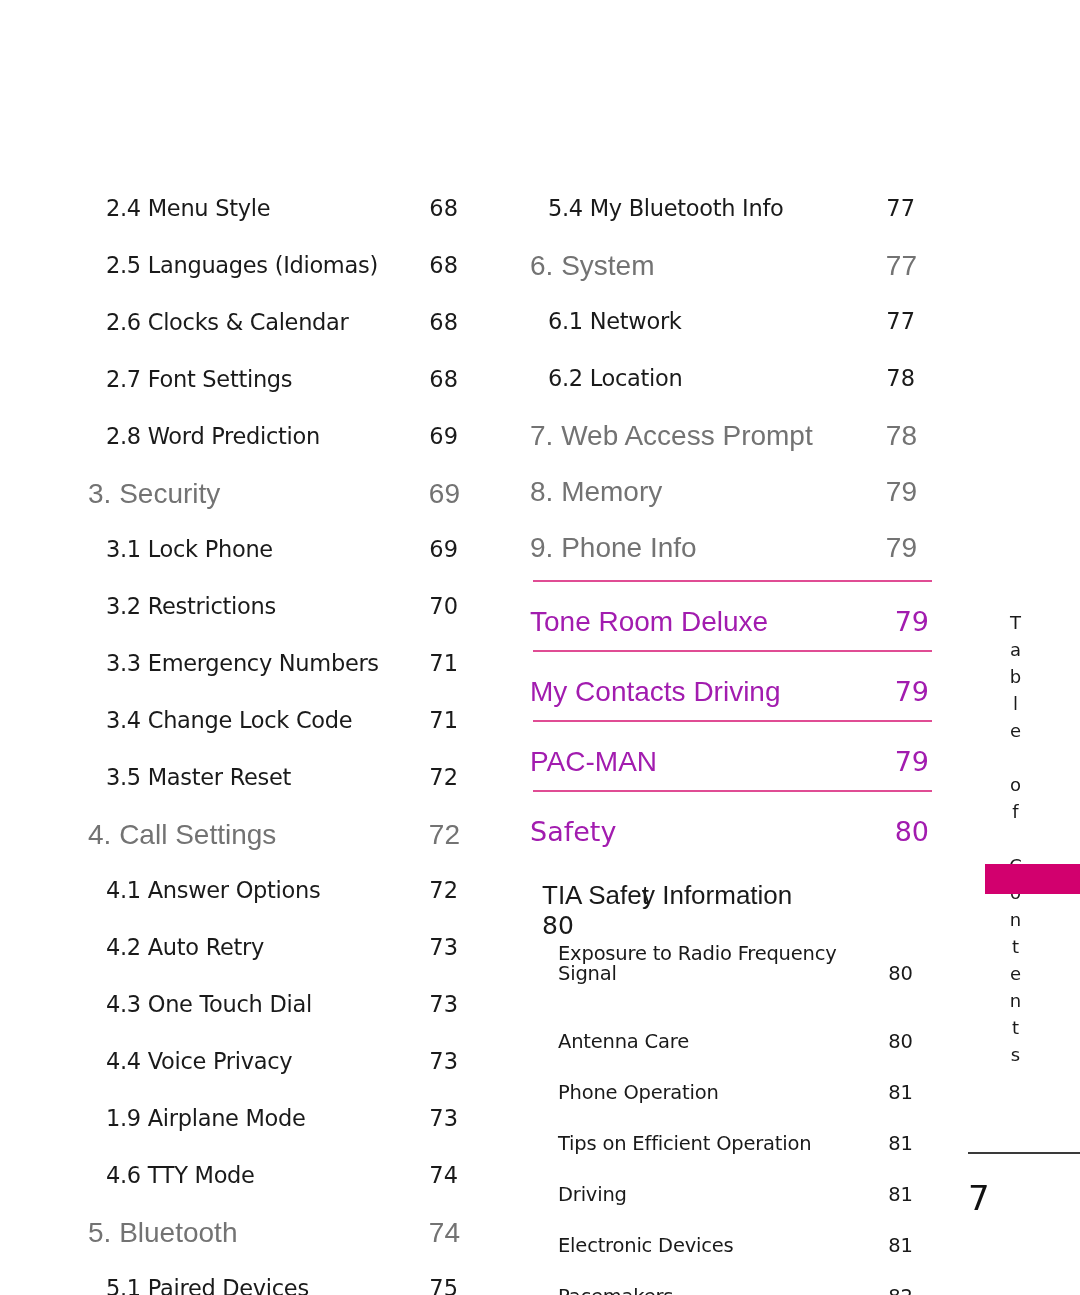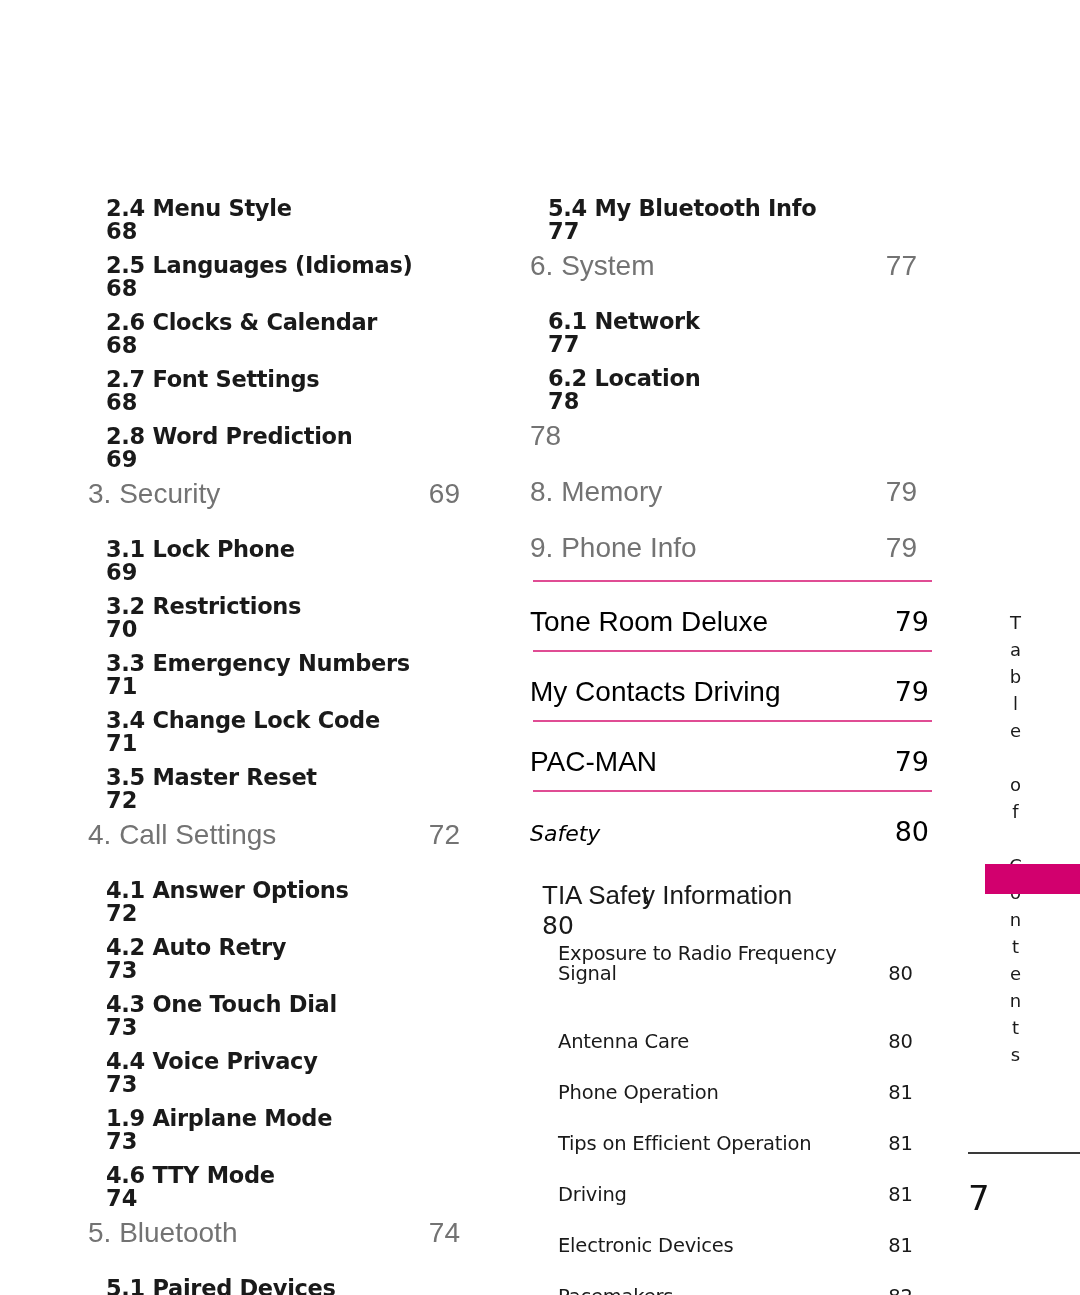--- a/index.html
+++ b/index.html
@@ -50,28 +50,27 @@
     height: 46px;
     padding-top: 10px;
     color: #737373;
   }
   .lvl1 .pnum { font-size: 28px; padding-right: 18px; }
 
   
   .lvl2 {
     font-family: "DejaVu Sans", sans-serif;
     font-size: 22.5px;
-    font-weight: 700;
+    font-weight: 400;
     line-height: 1.0;
     height: 45px;
     padding-top: 12px;
     padding-left: 18px;
     color: #1a1a1a;
     letter-spacing: -0.3px;
-    flex-direction: column;
   }
   .lvl2 .pnum { font-size: 22.5px; padding-right: 20px; letter-spacing: 0; }
 
   
   .lvl3 {
     font-family: "DejaVu Sans", sans-serif;
     font-size: 19.5px;
     line-height: 1.0;
     height: 41px;
     padding-top: 10px;
@@ -95,21 +94,21 @@
     gap: 32px;
   }
 
   
   .feat {
     position: relative;
     height: 70px;
     display: flex;
     align-items: baseline;
     justify-content: space-between;
-    color: #000000;
+    color: #a21caf;
     padding-top: 26px;
     box-sizing: border-box;
     white-space: nowrap;
   }
   .feat::before {
     content: "";
     position: absolute;
     left: 3px;
     right: 3px;
     top: 0;
@@ -120,22 +119,21 @@
     font-family: "Liberation Sans", sans-serif;
     font-size: 28px;
   }
   .feat .pnum {
     font-family: "DejaVu Sans", sans-serif;
     font-size: 27px;
     padding-right: 6px;
   }
   .feat.serifish .label {
     font-family: "DejaVu Sans", sans-serif;
-    font-size: 22px;
-    font-style: italic;
+    font-size: 27px;
   }
 
   
   .tia {
     font-family: "Liberation Sans", sans-serif;
     font-size: 26px;
     height: 56px;
     padding-top: 20px;
     padding-left: 12px;
     display: flex;
@@ -295,20 +293,21 @@
         </div>
         <div class="row lvl2">
           <span class="label">6.1 Network</span>
           <span class="pnum">77</span>
         </div>
         <div class="row lvl2">
           <span class="label">6.2 Location</span>
           <span class="pnum">78</span>
         </div>
         <div class="row lvl1">
+          <span class="label">7. Web Access Prompt</span>
           <span class="pnum">78</span>
         </div>
         <div class="row lvl1">
           <span class="label">8. Memory</span>
           <span class="pnum">79</span>
         </div>
         <div class="row lvl1">
           <span class="label">9. Phone Info</span>
           <span class="pnum">79</span>
         </div>

